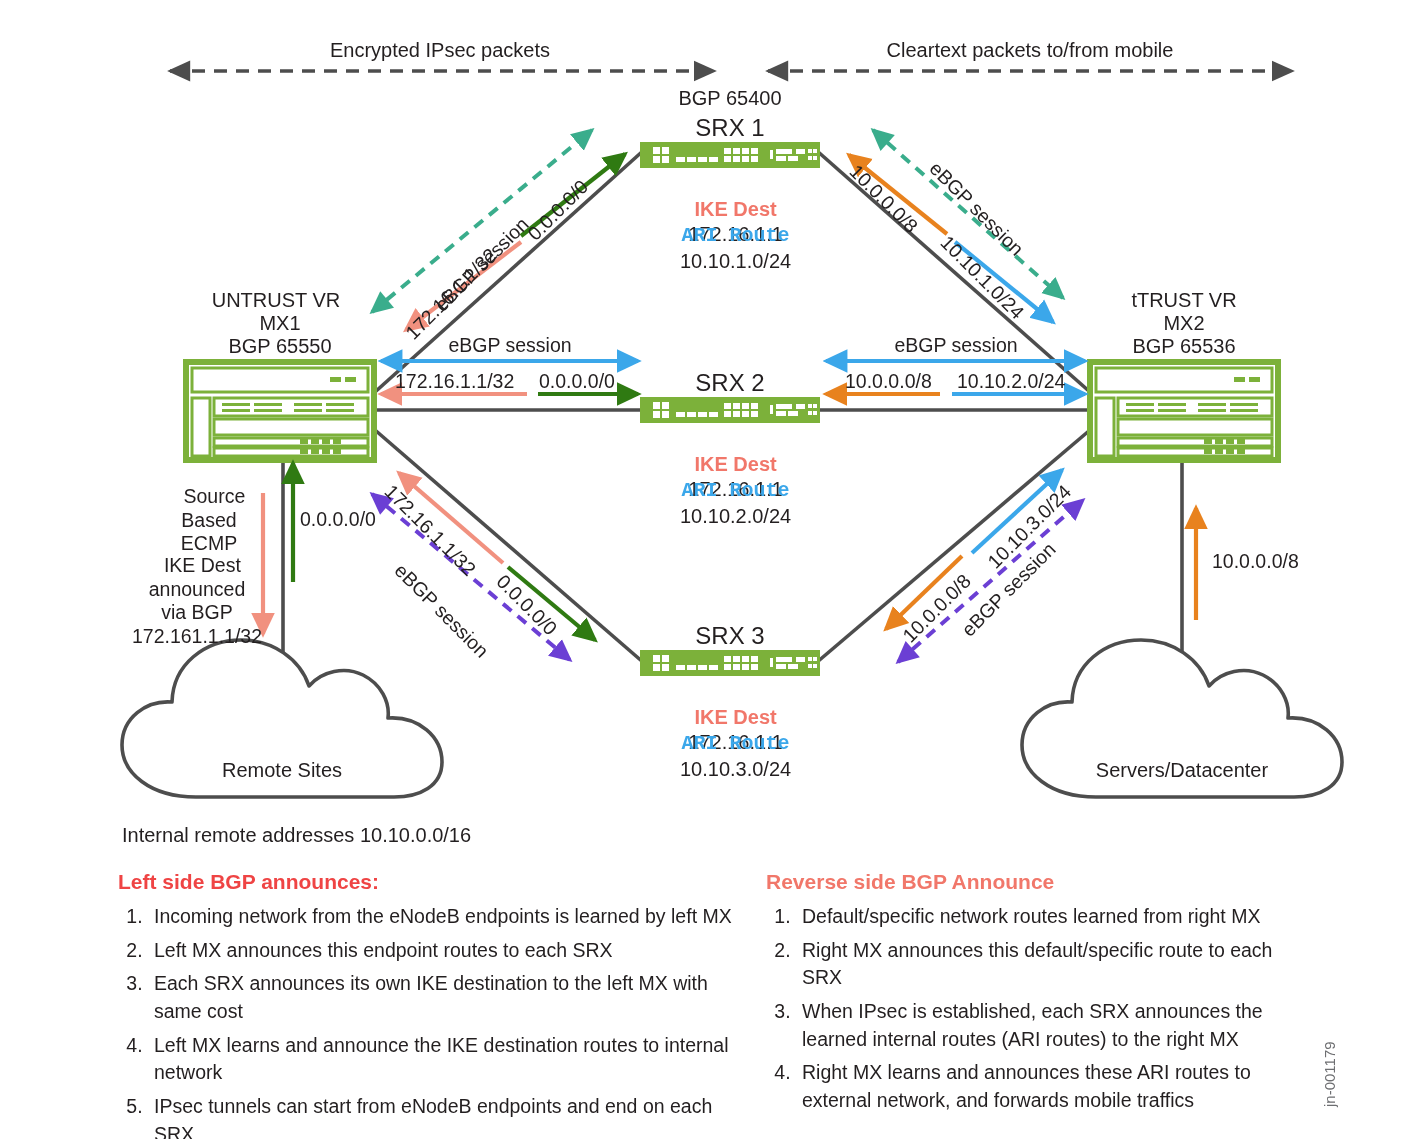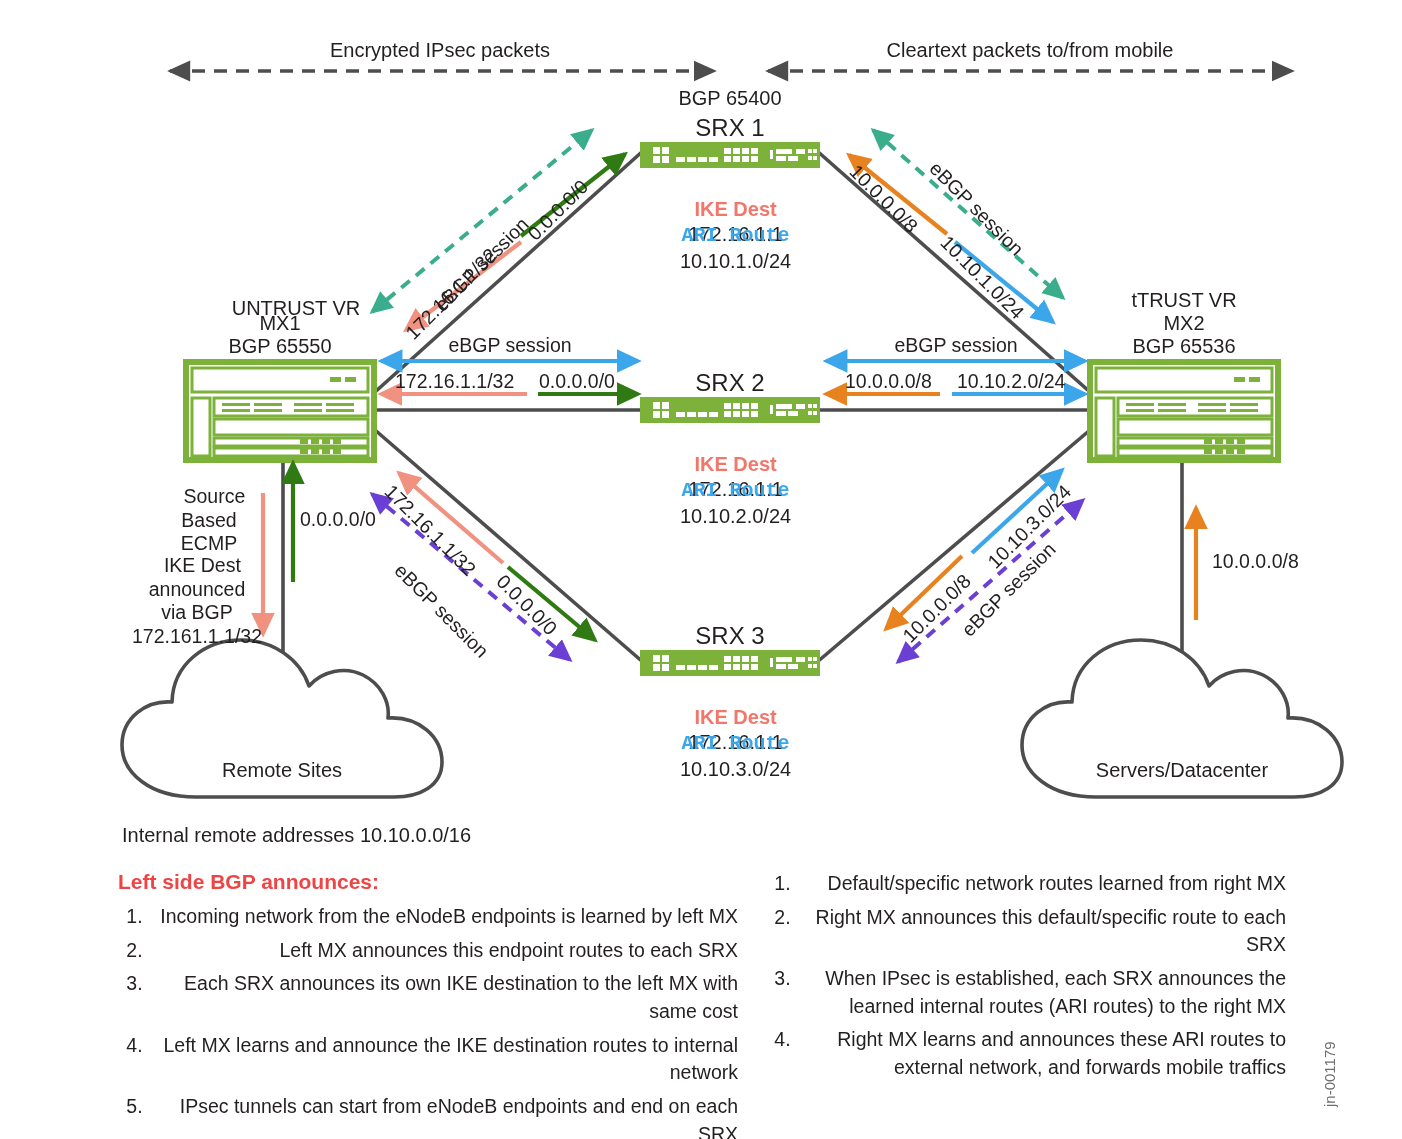--- a/index.html
+++ b/index.html
@@ -40,21 +40,21 @@
   .ike { color: #f1776a; font-weight: bold; }
   .ari { color: #3ba7ea; font-weight: bold; font-family: Liberation Mono, monospace; }
   .heading-left  { color: #ef4444; font-weight: bold; font-size: 21px; }
   .heading-right { color: #f1776a; font-weight: bold; font-size: 21px; }
   ol.steps {
     margin: 0;
     padding: 0 0 0 30px;
     font-size: 19.5px;
     line-height: 1.42;
   }
-  ol.steps li { margin-bottom: 6px; padding-left: 6px; text-align: right; }
+  ol.steps li { margin-bottom: 6px; padding-left: 6px; }
   .watermark {
     position: absolute;
     font-size: 15px;
     color: #6d6e71;
     transform: rotate(-90deg);
     transform-origin: left top;
     white-space: nowrap;
   }
   .srxlabel { font-size: 24px; }
 </style>
@@ -384,21 +384,21 @@
 
 <div class="lbl t20 center" style="left:560px; top:681px; width:340px;">
   <span class="ike">IKE Dest</span>
   <span>172.16.1.1</span>
 </div>
 <div class="lbl t20 center" style="left:560px; top:706px; width:340px;">
   <span class="ari">ARI Route</span>
   <span>10.10.3.0/24</span>
 </div>
 
-<div class="lbl t20 center" style="left:196px; top:288px; width:200px;margin-top:8px;">UNTRUST VR</div>
+<div class="lbl t20 center" style="left:176px; top:288px; width:200px;">UNTRUST VR</div>
 <div class="lbl t20 center" style="left:180px; top:311px; width:200px;">MX1</div>
 <div class="lbl t20 center" style="left:180px; top:334px; width:200px;">BGP 65550</div>
 
 <div class="lbl t20 center" style="left:1084px; top:288px; width:200px;">tTRUST VR</div>
 <div class="lbl t20 center" style="left:1084px; top:311px; width:200px;">MX2</div>
 <div class="lbl t20 center" style="left:1084px; top:334px; width:200px;">BGP 65536</div>
 
 <div class="lbl t19 rot-up" style="left:430px; top:300px;">eBGP session</div>
 <div class="lbl t19 rot-up" style="left:523px; top:229px;">0.0.0.0/0</div>
 <div class="lbl t19 rot-up" style="left:401px; top:328px;">172.16.1.1/32</div>
@@ -446,20 +446,21 @@
   <ol class="steps">
     <li>Incoming network from the eNodeB endpoints is learned by left MX</li>
     <li>Left MX announces this endpoint routes to each SRX</li>
     <li>Each SRX announces its own IKE destination to the left MX with same cost</li>
     <li>Left MX learns and announce the IKE destination routes to internal network</li>
     <li>IPsec tunnels can start from eNodeB endpoints and end on each SRX</li>
   </ol>
 </div>
 
 <div style="position:absolute; left:766px; top:870px; width:520px;">
+  <div class="heading-right" style="margin-bottom:9px;">Reverse side BGP Announce</div>
   <ol class="steps">
     <li>Default/specific network routes learned from right MX</li>
     <li>Right MX announces this default/specific route to each SRX</li>
     <li>When IPsec is established, each SRX announces the learned internal routes (ARI routes) to the right MX</li>
     <li>Right MX learns and announces these ARI routes to external network, and forwards mobile traffics</li>
   </ol>
 </div>
 
 <div class="watermark" style="left:1321px; top:1107px;">jn-001179</div>
 

